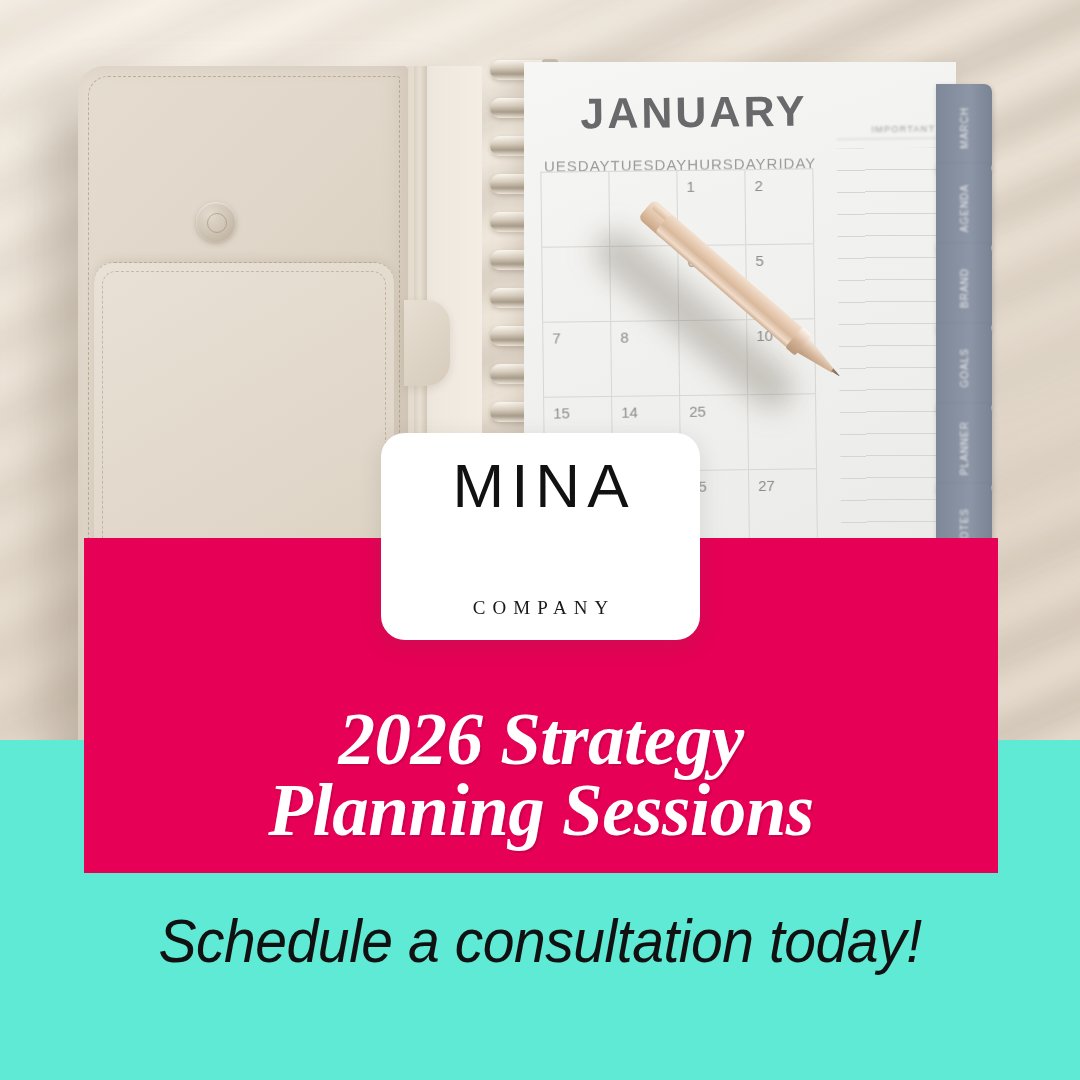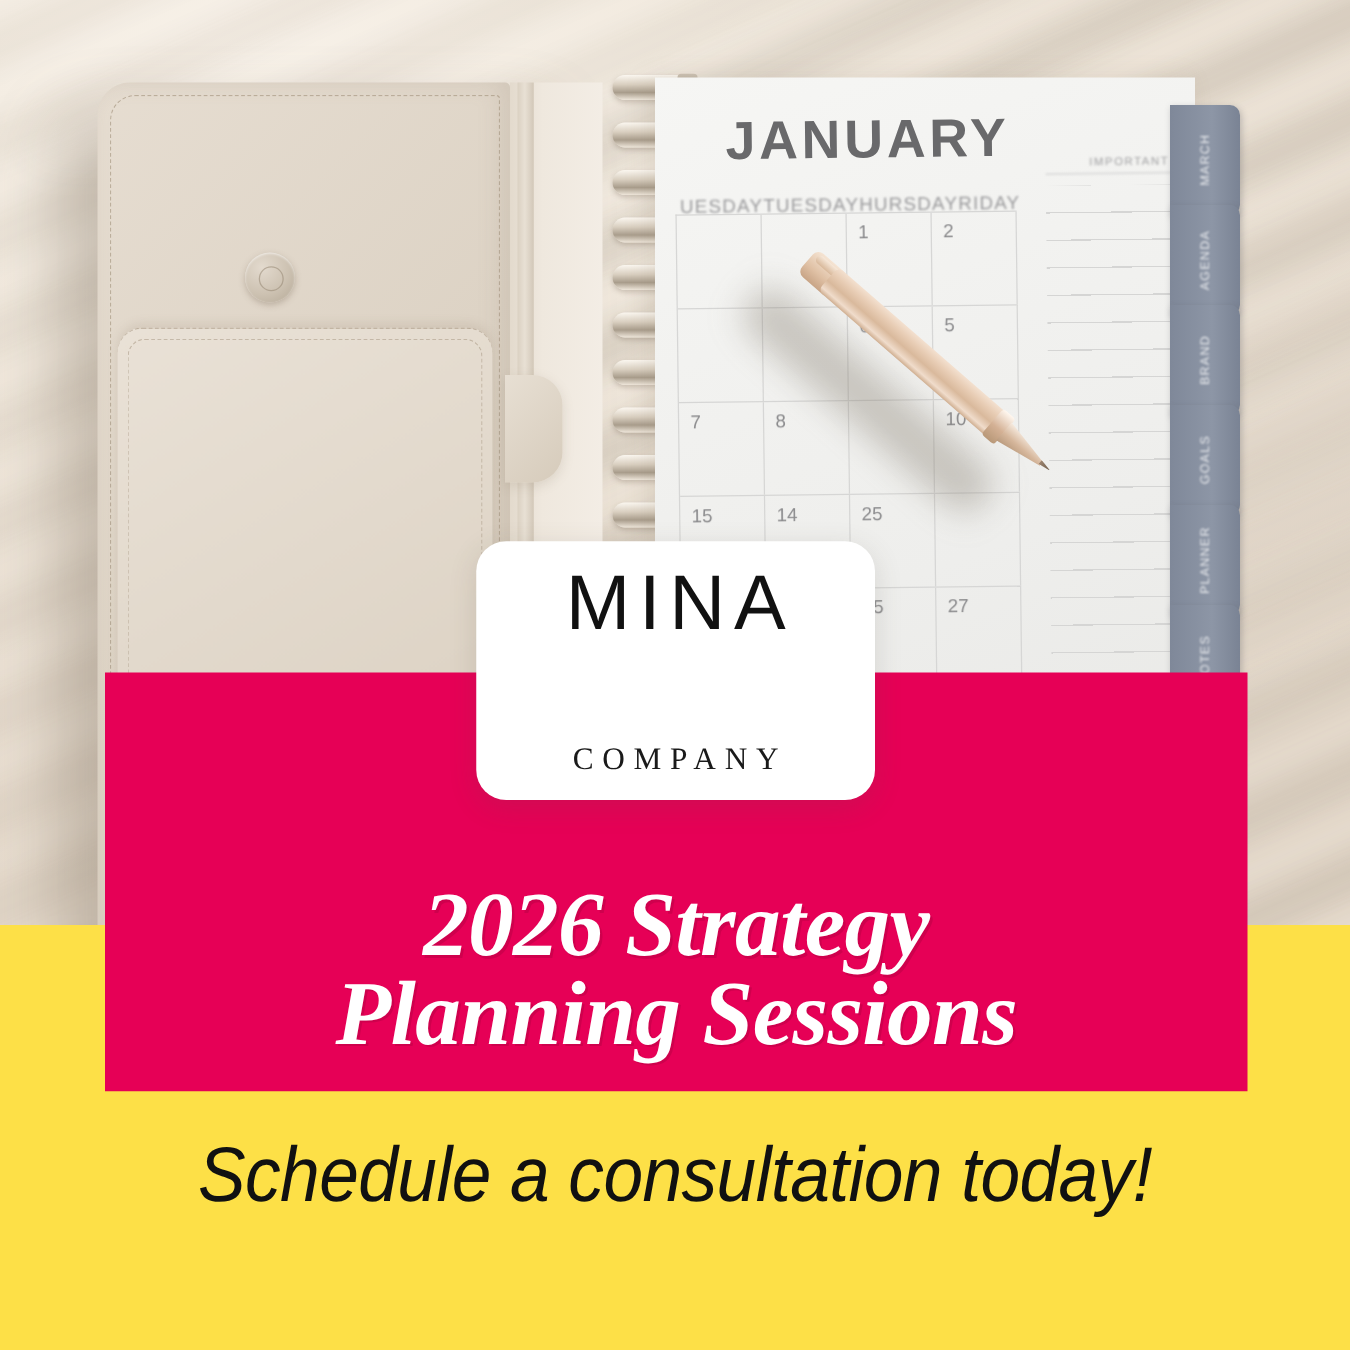--- a/index.html
+++ b/index.html
@@ -10,21 +10,21 @@
   }
   body {
     font-family: "Liberation Sans", sans-serif;
   }
 
   #canvas {
     position: relative;
     width: 1080px;
     height: 1080px;
     overflow: hidden;
-    background: #fde047;
+    background: #5eead4;
   }
 
   
   .photo {
     position: absolute;
     left: 0;
     top: 0;
     width: 1080px;
     height: 740px;
     overflow: hidden;
@@ -425,21 +425,21 @@
     font-weight: 300;
     font-size: 62px;
     letter-spacing: 7px;
     color: #111111;
     line-height: 1;
     padding-left: 7px;
   }
   .logo-sub {
     margin-top: 32px;
     font-family: "Liberation Serif", serif;
-    font-size: 25px;
+    font-size: 19px;
     letter-spacing: 7px;
     color: #1a1a1a;
     padding-left: 7px;
   }
 
   
   .band {
     position: absolute;
     left: 84px;
     top: 538px;

